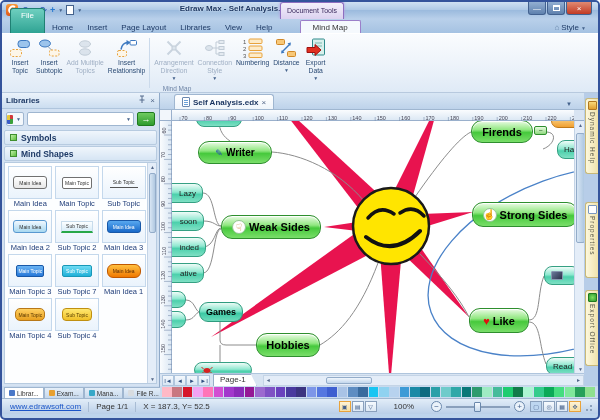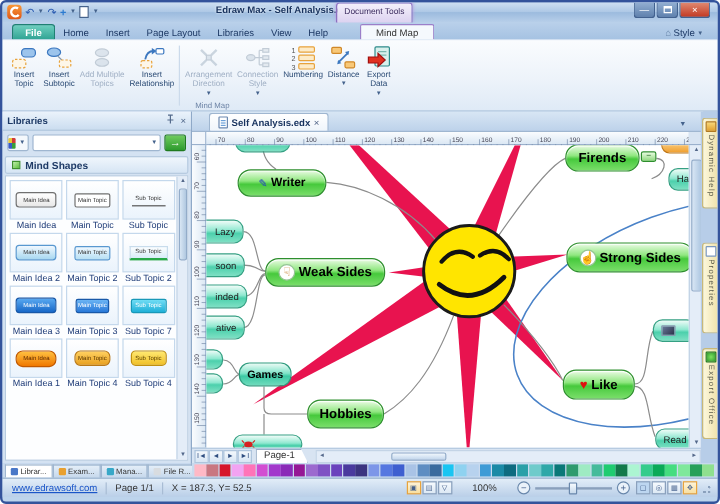--- a/index.html
+++ b/index.html
@@ -25,22 +25,22 @@
   .win-btn { width:18px; height:13px; border:1px solid #42618F; border-top:none; display:flex;
     align-items:center; justify-content:center; color:#fff; font-size:8px;
     background:linear-gradient(180deg,#93AFD2,#5F81AE); border-radius:0 0 3px 3px; margin-left:1px; }
   .win-btn.close { width:26px; background:linear-gradient(180deg,#E08A72,#C23A24); }
   .max-glyph { width:7px; height:6px; border:1px solid #fff; border-top:2px solid #fff; display:inline-block; }
 
   
   .tabrow { position:absolute; left:0; top:17px; width:596px; height:14px;
     background:linear-gradient(180deg,#B9D0EA,#A5C2E2); display:flex; align-items:flex-end; }
   .rtab { font-size:8px; color:#1E3A66; padding:2px 7px 1px; white-space:nowrap; }
-  .rtab.file { background:linear-gradient(180deg,#6ECFBF,#2FA393); color:#fff; font-weight:bold;
-    border-radius:3px 3px 0 0; border:1px solid #1F8073; border-bottom:none; margin-left:8px; padding:2px 10px 1px; }
+  .rtab.file { background:linear-gradient(180deg,#6ECFBF,#2FA393); color:#fff; font-weight:normal;
+    border-radius:3px 3px 0 0; border:1px solid #1F8073; border-bottom:none; margin-left:8px; padding:2px 10px 13px; }
   .rtab.context { background:#F5F9FD; border:1px solid #9B7FC9; border-bottom:none;
     border-radius:2px 2px 0 0; margin-left:20px; padding:2px 12px 1px; color:#333; }
   .style-btn { position:absolute; right:12px; bottom:1px; font-size:8px; color:#1E3A66;
     display:flex; align-items:center; gap:2px; }
 
   
   .ribbon { position:absolute; left:0; top:31px; width:596px; height:60px;
     background:linear-gradient(180deg,#FAFCFE 0%,#EDF3FA 55%,#DFEAF6 100%);
     border-top:1px solid #fff; border-bottom:1px solid #B7C9DE; }
   .rgroup { position:absolute; left:2px; top:0; width:346px; height:58px; }
@@ -354,20 +354,24 @@
           <span class="grid-ico"></span>
           <span class="dd">▼</span>
         </div>
       <div class="combo">
           <span class="dd">▼</span>
         </div>
       <div class="go-btn">→</div>
     </div>
     <div class="lp-section">
       <span class="cube"></span>
+      <span>Symbols</span>
+    </div>
+    <div class="lp-section">
+      <span class="cube"></span>
       <span>Mind Shapes</span>
     </div>
     <div class="lp-body">
       <div class="shape-grid" id="shapeGrid">
           <div class="shape-item">
             <div class="shape-box">
               <div class="mini v-white">Main Idea</div>
             </div>
             <div class="shape-cap">Main Idea</div>
           </div>
@@ -381,26 +385,20 @@
             <div class="shape-box">
               <div class="mini v-underline">Sub Topic</div>
             </div>
             <div class="shape-cap">Sub Topic</div>
           </div>
           <div class="shape-item">
             <div class="shape-box">
               <div class="mini v-lightblue">Main Idea</div>
             </div>
             <div class="shape-cap">Main Idea 2</div>
-          </div>
-          <div class="shape-item">
-            <div class="shape-box">
-              <div class="mini v-lightblue-sm">Main Topic</div>
-            </div>
-            <div class="shape-cap">Main Topic 2</div>
           </div>
           <div class="shape-item">
             <div class="shape-box">
               <div class="mini v-greenline">Sub Topic</div>
             </div>
             <div class="shape-cap">Sub Topic 2</div>
           </div>
           <div class="shape-item">
             <div class="shape-box">
               <div class="mini v-blue">Main Idea</div>

